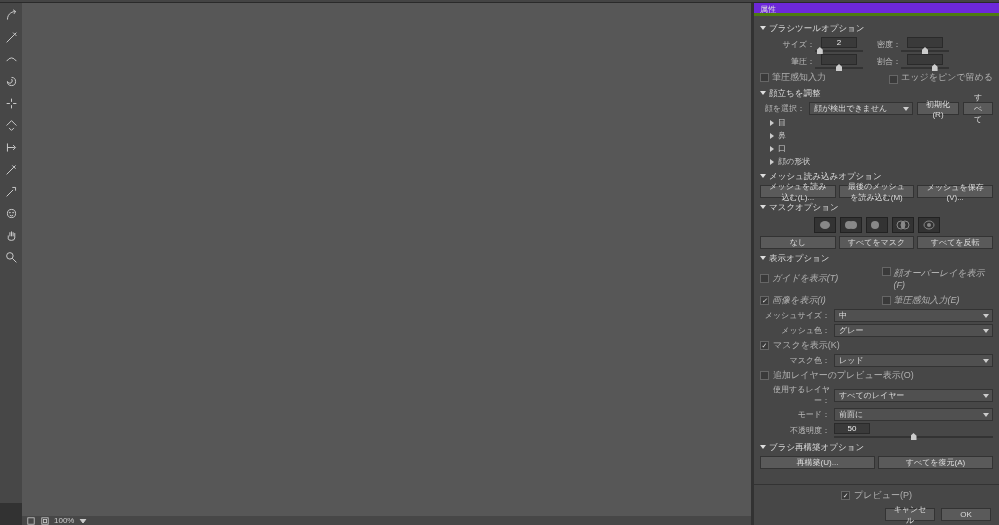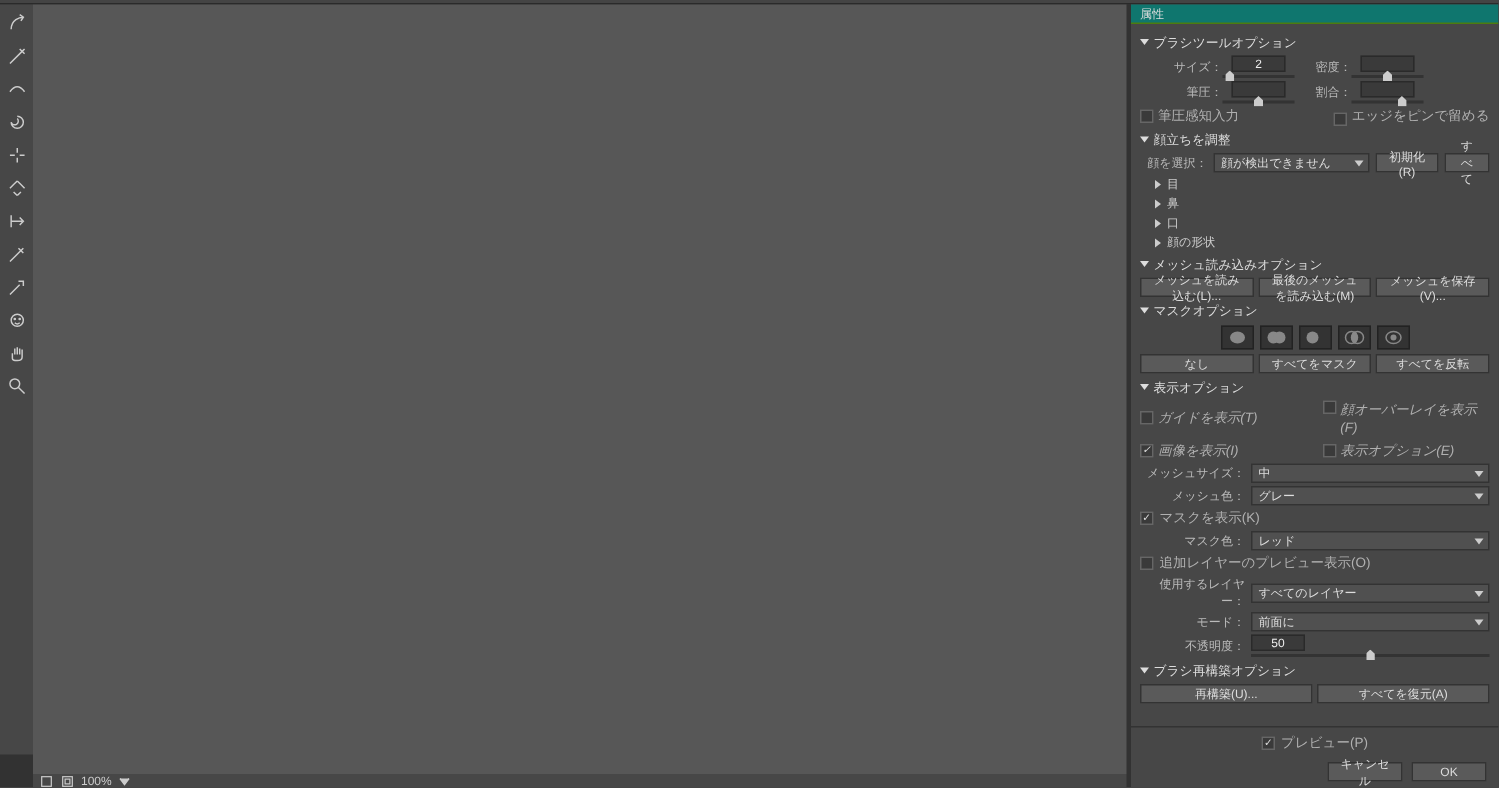--- a/index.html
+++ b/index.html
@@ -11,21 +11,21 @@
 .tool { width: 16px; height: 16px; display: flex; align-items: center; justify-content: center; color: #ccc; cursor: pointer; }
 .tool svg { width: 13px; height: 13px; stroke: #ccc; fill: none; stroke-width: 1.2; }
 
 .canvas { position: absolute; left: 22px; top: 3px; right: 248px; bottom: 9px; background: #575757; }
 
 .statusbar { position: absolute; left: 22px; bottom: 0; right: 248px; height: 9px; background: #474747; display: flex; align-items: center; gap: 4px; padding-left: 4px; color: #ccc; font-size: 8px; }
 .sb-icon { width: 10px; height: 8px; display: inline-flex; align-items: center; justify-content: center; }
 .sb-icon svg { width: 8px; height: 8px; stroke: #ccc; fill: none; stroke-width: 1; }
 
 .panel { position: absolute; right: 0; top: 3px; width: 245px; height: 522px; background: #474747; display: flex; flex-direction: column; }
-.panel-tab { height: 13px; background: #0f766e; border-bottom: 1px solid #4d7c0f; padding: 1px 6px; font-size: 8px; color: #ddd; }
+.panel-tab { height: 13px; background: #6d28d9; border-bottom: 3px solid #4d7c0f; padding: 1px 6px; font-size: 8px; color: #ddd; }
 .panel-body { flex: 1; overflow-y: auto; padding: 3px 6px; }
 .panel-body::-webkit-scrollbar { width: 8px; }
 .panel-body::-webkit-scrollbar-thumb { background: #5a5a5a; }
 
 .section-header { display: flex; align-items: center; gap: 3px; color: #ddd; font-size: 8.5px; margin: 4px 0 2px 0; cursor: pointer; }
 .tri { width: 0; height: 0; border-left: 4px solid #ddd; border-top: 3px solid transparent; border-bottom: 3px solid transparent; }
 .tri.open { border-left: 3px solid transparent; border-right: 3px solid transparent; border-top: 4px solid #ddd; }
 
 .row { display: flex; align-items: center; gap: 4px; margin: 2px 0; min-height: 13px; }
 .row-label { text-align: right; font-size: 8px; color: #bbb; }
@@ -300,21 +300,21 @@
       <span style="display:flex;gap:3px">
           <span class="chk"></span>
           <span>顔オーバーレイを表示(F)</span>
         </span>
       <span style="display:flex;align-items:center;gap:3px">
           <span class="chk on"></span>
           <span>画像を表示(I)</span>
         </span>
       <span style="display:flex;align-items:center;gap:3px">
           <span class="chk"></span>
-          <span>表示オプション(E)</span>
+          <span>筆圧感知入力(E)</span>
         </span>
     </div>
     <div class="row">
         <span class="row-label lbl-md">メッシュサイズ：</span>
         <div class="select-wrap">
           <select class="select"><option>中</option></select>
         </div>
       </div>
     <div class="row">
         <span class="row-label lbl-md">メッシュ色：</span>

